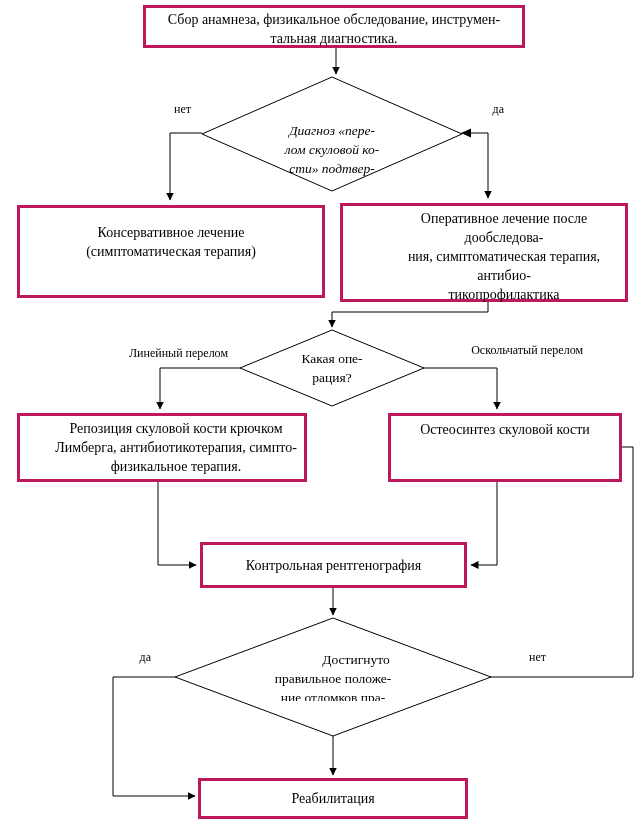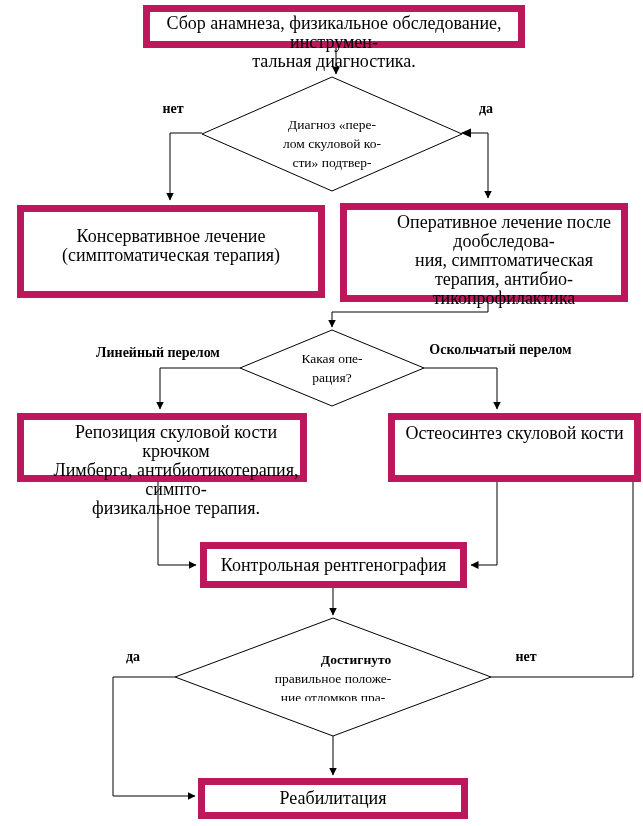--- a/index.html
+++ b/index.html
@@ -8,44 +8,43 @@
     width: 643px;
     height: 826px;
     background: #ffffff;
     font-family: "Liberation Serif", "DejaVu Serif", serif;
     color: #000000;
     overflow: hidden;
   }
   .layer { position: absolute; left: 0; top: 0; width: 643px; height: 826px; }
   .box {
     position: absolute;
-    border: 7px solid #be185d;
+    border: 3px solid #be185d;
     background: #ffffff;
     box-sizing: border-box;
     text-align: center;
-    font-size: 18px;
+    font-size: 14px;
     line-height: 19px;
   }
   .box.vcenter { display: flex; flex-direction: column; justify-content: center; }
   .txt {
     position: absolute;
     text-align: center;
     font-size: 13.5px;
     line-height: 19px;
   }
   .lbl {
     position: absolute;
-    text-align: center;
-    font-size: 14px;
+    text-align: right;
+    font-size: 12px;
     line-height: 16px;
     white-space: nowrap;
-    font-weight: bold;
   }
   .clip { overflow: hidden; }
-  .first-indent { padding-left: 46px; font-weight: bold; }
+  .first-indent { padding-left: 46px; }
   svg { display: block; }
 </style>
 </head>
 <body>
 
 <div class="canvas">
 
   <svg class="layer" width="643" height="826" viewBox="0 0 643 826">
     <defs>
       <marker id="arw" markerWidth="10" markerHeight="10" refX="7.5" refY="4" orient="auto" markerUnits="userSpaceOnUse">
@@ -87,33 +86,33 @@
     <div>ния, симптоматическая терапия, антибио-</div>
     <div>тикопрофилактика</div>
   </div>
 
   <div class="box" style="left:17px; top:413px; width:290px; height:69px; padding-top:3px;padding-left:28px;">
     <div>Репозиция скуловой кости крючком</div>
     <div>Лимберга, антибиотикотерапия, симпто-</div>
     <div>физикальное терапия.</div>
   </div>
 
-  <div class="box" style="left:388px; top:413px; width:253px; height:69px; padding-top:4px;">
+  <div class="box" style="left:388px; top:413px; width:234px; height:69px; padding-top:4px;">
     <div>Остеосинтез скуловой кости</div>
   </div>
 
   <div class="box vcenter" style="left:200px; top:542px; width:267px; height:46px;">
     <div>Контрольная рентгенография</div>
   </div>
 
   <div class="box vcenter" style="left:198px; top:778px; width:270px; height:41px;">
     <div>Реабилитация</div>
   </div>
 
-  <div class="txt" style="left:237px; top:115px; width:190px;">
+  <div class="txt" style="left:237px; top:121px; width:190px;font-style:italic;">
     <div>Диагноз «пере-</div>
     <div>лом скуловой ко-</div>
     <div>сти» подтвер-</div>
   </div>
 
   <div class="txt" style="left:267px; top:349px; width:130px;">
     <div>Какая опе-</div>
     <div>рация?</div>
   </div>
 

